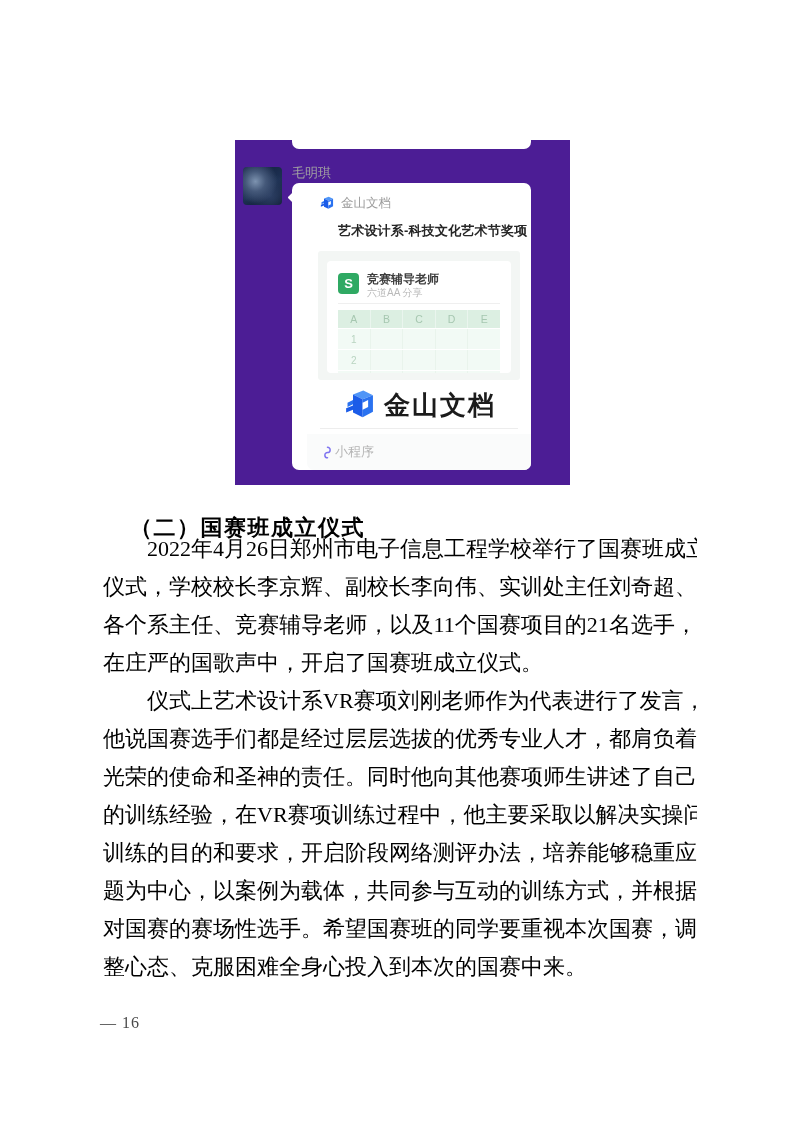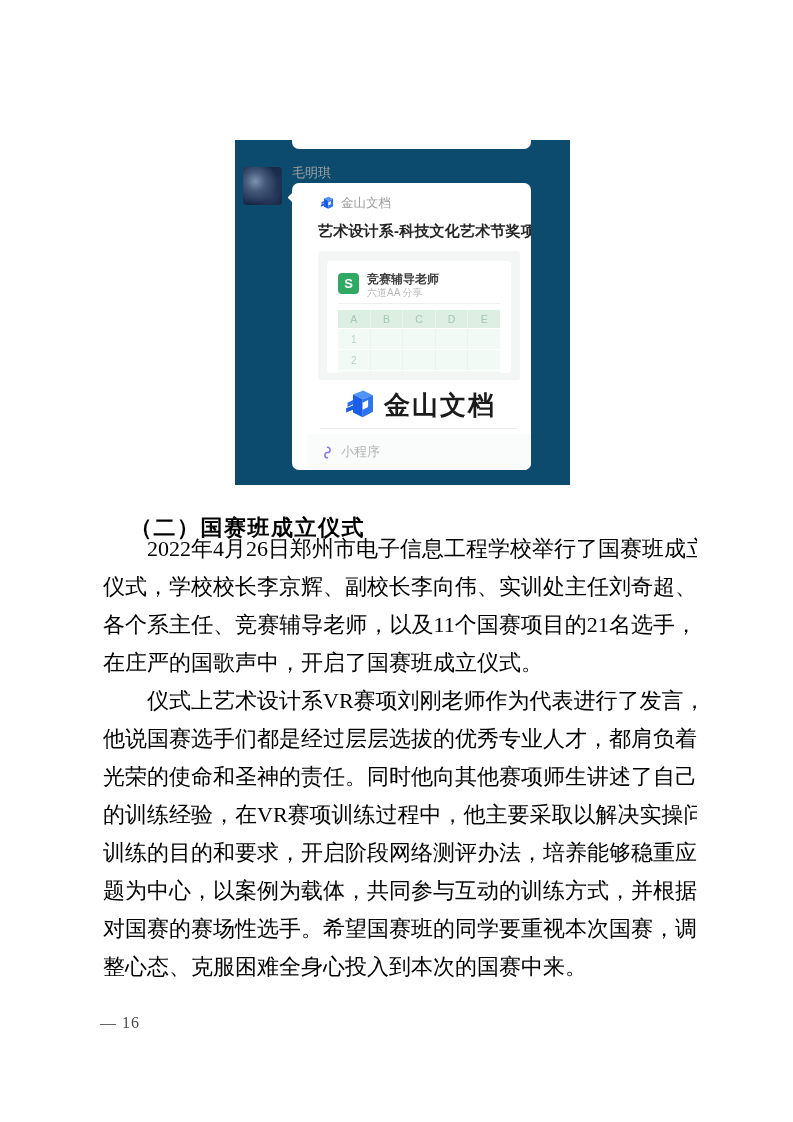--- a/index.html
+++ b/index.html
@@ -1,41 +1,41 @@
 <!DOCTYPE html>
 <html><head>
 <meta charset="utf-8">
 <style>
   html,body{margin:0;padding:0;background:#ffffff;}
   body{width:793px;height:1122px;position:relative;overflow:hidden;
        font-family:"Liberation Sans","DejaVu Sans",sans-serif;}
 
   
   .chat-shot{position:absolute;left:235px;top:140px;width:335px;height:345px;
-             background:#0c4a6e;}
+             background:#4c1d95;}
   .prev-bubble{position:absolute;left:57px;top:0;width:239px;height:9px;
                background:#ffffff;border-radius:0 0 7px 7px;}
   .avatar{position:absolute;left:8px;top:27px;width:39px;height:38px;border-radius:4px;
           background:
             radial-gradient(circle at 32% 38%, #7d93b0 0%, #45597a 28%, rgba(20,32,60,0) 62%),
             radial-gradient(circle at 70% 75%, #2c3f63 0%, rgba(20,32,60,0) 55%),
             linear-gradient(150deg,#111e3a 0%,#1d3153 55%,#0a1428 100%);}
   .sender{position:absolute;left:57px;top:24px;font-size:13px;color:#a2a2a2;}
 
   .mp-card{position:absolute;left:57px;top:43px;width:239px;height:287px;
            background:#ffffff;border-radius:7px;box-sizing:border-box;padding-left:15px;}
   .mp-card::before{content:"";position:absolute;left:-3px;top:11px;width:7px;height:7px;
                    background:#ffffff;transform:rotate(45deg);border-radius:1px;}
 
   .card-head{display:flex;align-items:center;gap:7px;padding:13px 12px 0;height:15px;}
   .icon-sm{width:15px;height:15px;flex:0 0 15px;}
   .app-name{font-size:12.5px;color:#9b9b9b;}
 
-  .card-title{padding:10px 11px 0;height:20px;line-height:20px;font-size:15px;font-weight:600;
-              color:#262626;letter-spacing:.2px;white-space:nowrap;overflow:hidden;}
+  .card-title{padding:10px 11px 0;height:20px;line-height:20px;font-size:13px;font-weight:600;
+              color:#262626;letter-spacing:.2px;white-space:nowrap;overflow:hidden;margin-left:20px;}
 
   .preview{margin:10px 11px 0;height:129px;background:#f3f6f4;border-radius:3px;
            box-sizing:border-box;padding:10px 9px 0;overflow:hidden;}
   .sheet-card{background:#ffffff;border-radius:4px;height:112px;box-sizing:border-box;
               padding:12px 11px 0;overflow:hidden;}
   .perm-row{display:flex;gap:8px;height:24px;}
   .s-icon{width:21px;height:21px;border-radius:4px;background:#2fa963;color:#ffffff;
           font-size:13px;font-weight:bold;display:flex;align-items:center;justify-content:center;}
   .perm-title{font-size:12px;font-weight:bold;color:#3d3d3d;line-height:12px;}
   .perm-sub{font-size:10px;color:#b9b9b9;margin-top:3px;line-height:10px;}
@@ -48,21 +48,21 @@
   .grid-row .cell{flex:1;display:flex;align-items:center;justify-content:center;
                   font-size:10px;color:#b9d4c1;border-right:1px solid #e9f4ec;}
   .cell:last-child{border-right:none;}
 
   .logo-row{display:flex;align-items:center;justify-content:center;gap:9px;
             margin-top:8px;height:34px;}
   .icon-lg{width:33px;height:33px;flex:0 0 33px;}
   .logo-text{font-size:26px;font-weight:700;color:#1b1b1b;letter-spacing:2px;}
 
   .card-divider{height:1px;background:#ededed;margin:6px 13px 0;}
-  .card-footer{margin-top:5px;height:36px;display:flex;align-items:center;gap:6px;
+  .card-footer{margin-top:5px;height:36px;display:flex;align-items:center;
                padding-left:13px;background:#fafbfb;border-radius:0 0 7px 7px;
                box-sizing:border-box;}
   .mp-icon{width:15px;height:15px;flex:0 0 15px;}
   .footer-label{font-size:13px;color:#b5b5b5;}
 
   
   .doc-heading{position:absolute;left:130px;top:513px;margin:0;
                font-family:"Liberation Serif","DejaVu Serif",serif;
                font-size:22px;font-weight:bold;color:#000;letter-spacing:1.5px;}
   .doc-body{position:absolute;left:103px;top:530px;width:594px;

